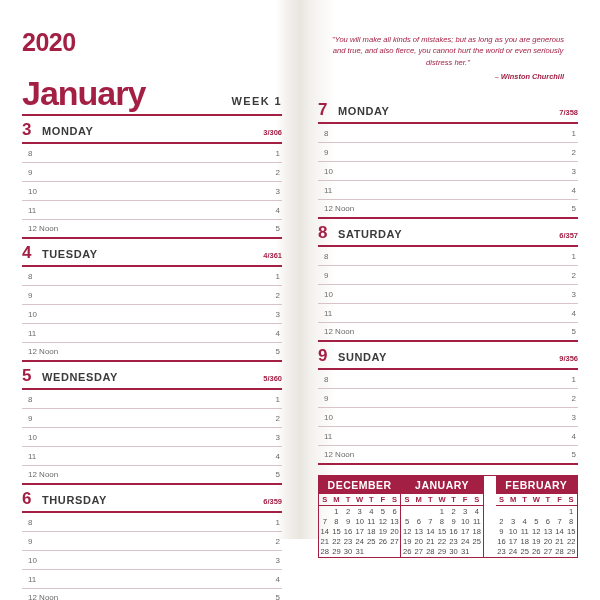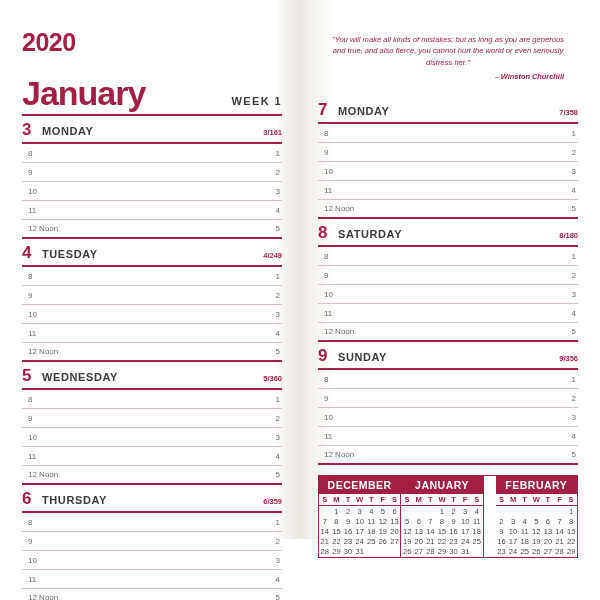--- a/index.html
+++ b/index.html
@@ -114,21 +114,21 @@
         <div class="month">January</div>
         <div class="week-label">WEEK 1</div>
       </div>
       <div class="header-rule"></div>
     </div>
 
     <div class="day-block">
       <div class="day-head">
         <div class="day-num">3</div>
         <div class="day-name">MONDAY</div>
-        <div class="day-meta">3/161</div>
+        <div class="day-meta">3/306</div>
       </div>
       <div class="hour-row">
         <span class="am">8</span>
         <span class="pm">1</span>
       </div>
       <div class="hour-row">
         <span class="am">9</span>
         <span class="pm">2</span>
       </div>
       <div class="hour-row">
@@ -142,21 +142,21 @@
       <div class="hour-row noon">
         <span class="am">12 Noon</span>
         <span class="pm">5</span>
       </div>
     </div>
 
     <div class="day-block">
       <div class="day-head">
         <div class="day-num">4</div>
         <div class="day-name">TUESDAY</div>
-        <div class="day-meta">4/249</div>
+        <div class="day-meta">4/361</div>
       </div>
       <div class="hour-row">
         <span class="am">8</span>
         <span class="pm">1</span>
       </div>
       <div class="hour-row">
         <span class="am">9</span>
         <span class="pm">2</span>
       </div>
       <div class="hour-row">
@@ -264,21 +264,21 @@
       <div class="hour-row noon">
         <span class="am">12 Noon</span>
         <span class="pm">5</span>
       </div>
     </div>
 
     <div class="day-block">
       <div class="day-head">
         <div class="day-num">8</div>
         <div class="day-name">SATURDAY</div>
-        <div class="day-meta">8/180</div>
+        <div class="day-meta">6/357</div>
       </div>
       <div class="hour-row">
         <span class="am">8</span>
         <span class="pm">1</span>
       </div>
       <div class="hour-row">
         <span class="am">9</span>
         <span class="pm">2</span>
       </div>
       <div class="hour-row">

